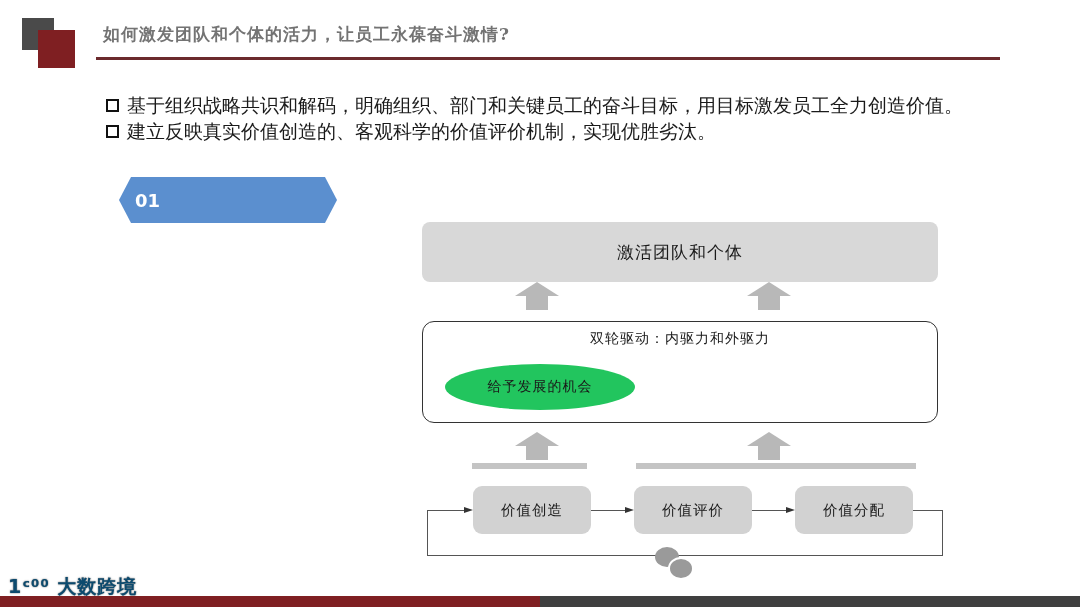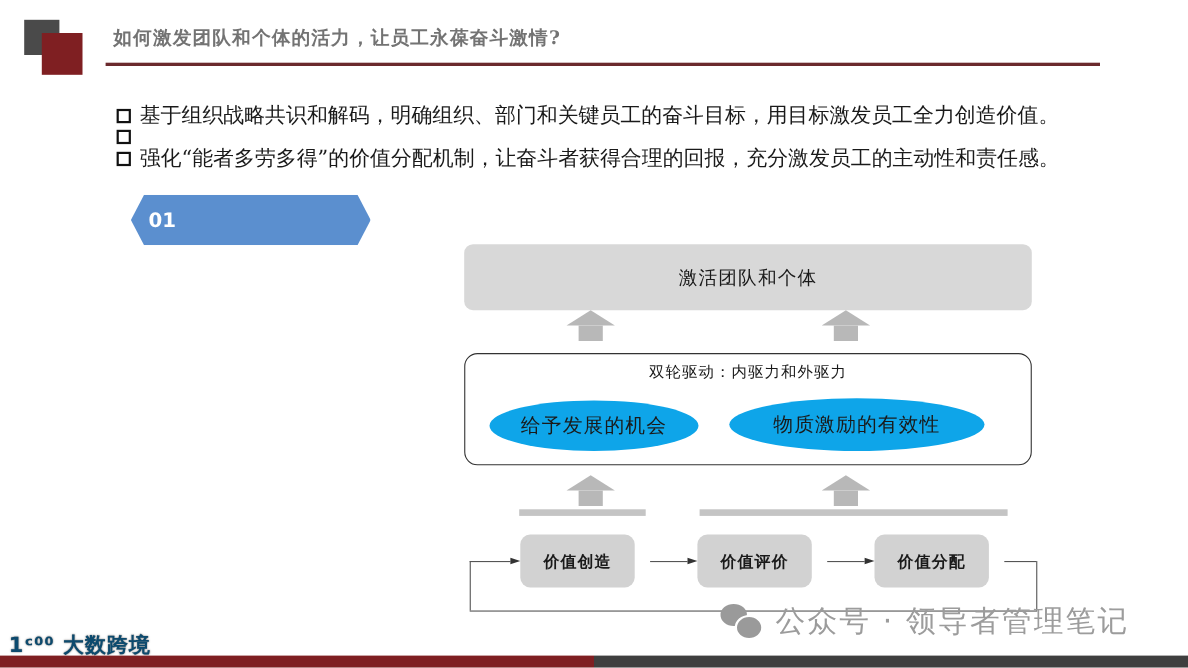--- a/index.html
+++ b/index.html
@@ -19,23 +19,23 @@
   .badge-num { font-family: "DejaVu Sans", sans-serif; font-weight: bold; font-size: 18px; margin-left: 16px; }
   .badge-text { font-size: 16px; margin-left: 26px; letter-spacing: 1px; font-weight: bold; }
   .top-box { left: 422px; top: 222px; width: 516px; height: 60px; background: #d8d8d8; border-radius: 8px;
              display: flex; align-items: center; justify-content: center; font-size: 17px; letter-spacing: 1px; }
   .up-arrow { width: 44px; height: 28px; }
   .up-arrow .head { width: 0; height: 0; border-left: 22px solid transparent; border-right: 22px solid transparent;
                     border-bottom: 14px solid #b8b8b8; }
   .up-arrow .stem { width: 22px; height: 14px; background: #b8b8b8; margin-left: 11px; }
   .drive-box { left: 422px; top: 321px; width: 516px; height: 102px; border: 1.5px solid #333; border-radius: 12px; box-sizing: border-box; }
   .drive-title { left: 0; width: 100%; top: 8px; text-align: center; font-size: 14px; letter-spacing: 1px; }
-  .ellipse { background: #0ea5e9; border-radius: 50%; display: flex; align-items: center; justify-content: center; font-size: 18px; letter-spacing: 1px; }
+  .ellipse { background: #22c55e; border-radius: 50%; display: flex; align-items: center; justify-content: center; font-size: 14px; letter-spacing: 1px; }
   .bar { height: 6px; background: #c4c4c4; }
-  .step { width: 104px; height: 48px; background: #d2d2d2; border-radius: 9px; display: flex; align-items: center; justify-content: center; font-size: 14.5px; letter-spacing: 1px; font-weight: bold; }
+  .step { width: 118px; height: 48px; background: #d2d2d2; border-radius: 9px; display: flex; align-items: center; justify-content: center; font-size: 14.5px; letter-spacing: 1px; }
   .hline { height: 1px; background: #555; }
   .vline { width: 1px; background: #555; }
   .arrowhead { width: 0; height: 0; border-top: 3px solid transparent; border-bottom: 3px solid transparent; border-left: 9px solid #333; }
   .watermark { left: 655px; top: 547px; font-family: "DejaVu Sans", sans-serif; font-size: 27px; color: #9c9c9c; display: flex; align-items: center; letter-spacing: 2px; }
   .wechat-icon { width: 38px; height: 32px; position: relative; margin-right: 12px; }
   .wechat-icon .b1 { position: absolute; left: 0; top: 0; width: 24px; height: 20px; background: #9a9a9a; border-radius: 50%; }
   .wechat-icon .b2 { position: absolute; left: 13px; top: 10px; width: 22px; height: 19px; background: #9a9a9a; border-radius: 50%; border: 2px solid #fff; }
   .logo { left: 8px; top: 574px; font-family: "DejaVu Sans", sans-serif; font-size: 19px; color: #0c4a6e; font-weight: bold;
           text-shadow: 0 0 2px #999, 0 0 1px #777; letter-spacing: 1px; }
   .bottom-red { left: 0; top: 596px; width: 540px; height: 11px; background: #7f1f22; }
@@ -49,24 +49,21 @@
 <div class="abs title">如何激发团队和个体的活力，让员工永葆奋斗激情?</div>
 <div class="abs title-line"></div>
 
 <div class="abs bullets">
   <div class="bullet">
     <span class="box-icon"></span>
     <span>基于组织战略共识和解码，明确组织、部门和关键员工的奋斗目标，用目标激发员工全力创造价值。</span>
   </div>
   <div class="bullet">
     <span class="box-icon"></span>
-  </div>
-  <div class="bullet">
-    <span class="box-icon"></span>
-    <span>强化“能者多劳多得”的价值分配机制，让奋斗者获得合理的回报，充分激发员工的主动性和责任感。</span>
+    <span>建立反映真实价值创造的、客观科学的价值评价机制，实现优胜劣汰。</span>
   </div>
 </div>
 
 <div class="abs badge">
   <span class="badge-num">01</span>
 </div>
 
 <div class="abs top-box">
   <span>激活团队和个体</span>
 </div>
@@ -77,23 +74,20 @@
   </div>
 <div class="abs up-arrow" style="left:747px; top:282px;">
     <div class="head"></div>
     <div class="stem"></div>
   </div>
 
 <div class="abs drive-box">
   <div class="abs drive-title">双轮驱动：内驱力和外驱力</div>
   <div class="abs ellipse" style="left:22px; top:42px; width:190px; height:46px;">
     <span>给予发展的机会</span>
-  </div>
-  <div class="abs ellipse" style="left:240px; top:40px; width:232px; height:48px;">
-    <span>物质激励的有效性</span>
   </div>
 </div>
 
 <div class="abs up-arrow" style="left:515px; top:432px;">
     <div class="head"></div>
     <div class="stem"></div>
   </div>
 <div class="abs up-arrow" style="left:747px; top:432px;">
     <div class="head"></div>
     <div class="stem"></div>
@@ -122,19 +116,18 @@
 <div class="abs hline" style="left:427px; top:555px; width:516px;"></div>
 <div class="abs vline" style="left:427px; top:510px; height:45px;"></div>
 <div class="abs hline" style="left:427px; top:510px; width:37px;"></div>
 <div class="abs arrowhead" style="left:464px; top:507px;"></div>
 
 <div class="abs watermark">
   <span class="wechat-icon">
       <span class="b1"></span>
       <span class="b2"></span>
     </span>
-  <span>公众号 · 领导者管理笔记</span>
 </div>
 
 <div class="abs logo">1ᶜ⁰⁰ 大数跨境</div>
 
 <div class="abs bottom-red"></div>
 <div class="abs bottom-gray"></div>
 
 </body></html>

